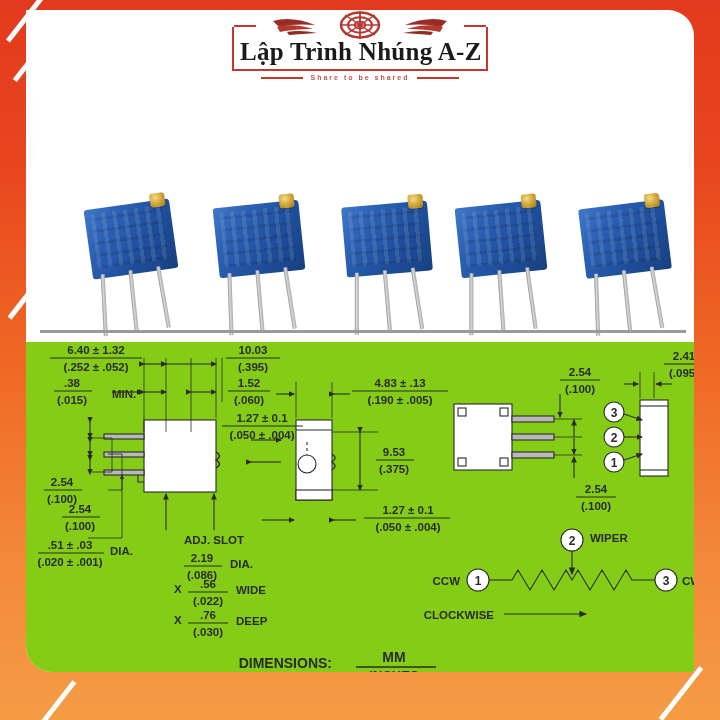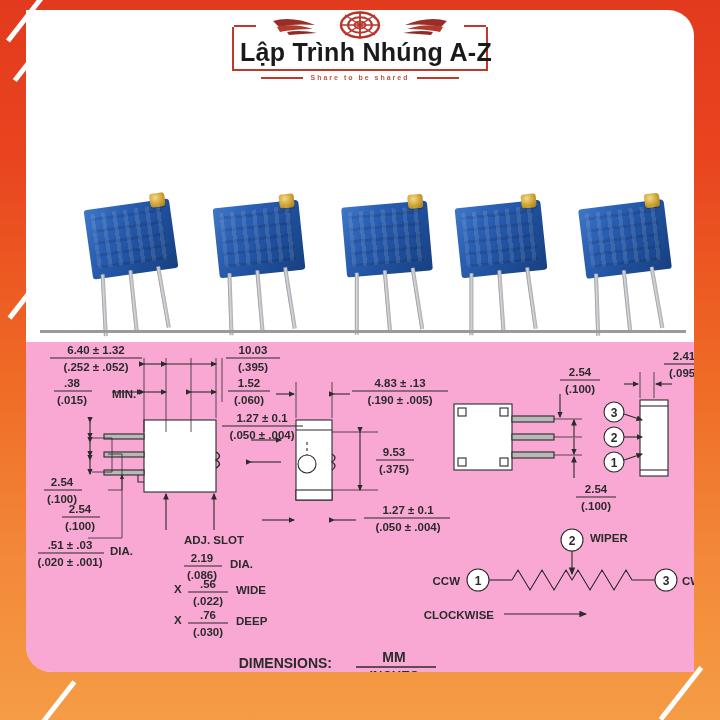--- a/index.html
+++ b/index.html
@@ -55,20 +55,21 @@
   }
   .wing { width: 60px; height: 20px; position: relative; }
   .wing svg { display: block; }
   #emblem { width: 42px; height: 28px; }
   #brand-box {
     border: 2px solid #c0392b;
     border-top: none;
     margin: -13px 22px 0 22px;
     padding: 12px 6px 4px 6px;
     position: relative;
+    font-family: Liberation Serif, serif;
   }
   #brand-box::before, #brand-box::after {
     content: "";
     position: absolute;
     top: -2px;
     width: 22px; height: 2px;
     background: #c0392b;
   }
   #brand-box::before { left: 0; }
   #brand-box::after { right: 0; }
@@ -149,21 +150,21 @@
     left: 14px; right: 8px; top: 320px;
     height: 3px;
     background: #9a9a9a;
   }
 
   
   #datasheet {
     position: absolute;
     left: 0; top: 332px;
     width: 668px; height: 330px;
-    background: #f9a8d4;
+    background: #84cc16;
     color: #2b2b2b;
   }
   #datasheet svg { display: block; }
   .dim { font-family: "Liberation Sans", sans-serif; font-weight: bold; }
 </style>
 </head>
 <body>
 
 <div id="frame">
 

